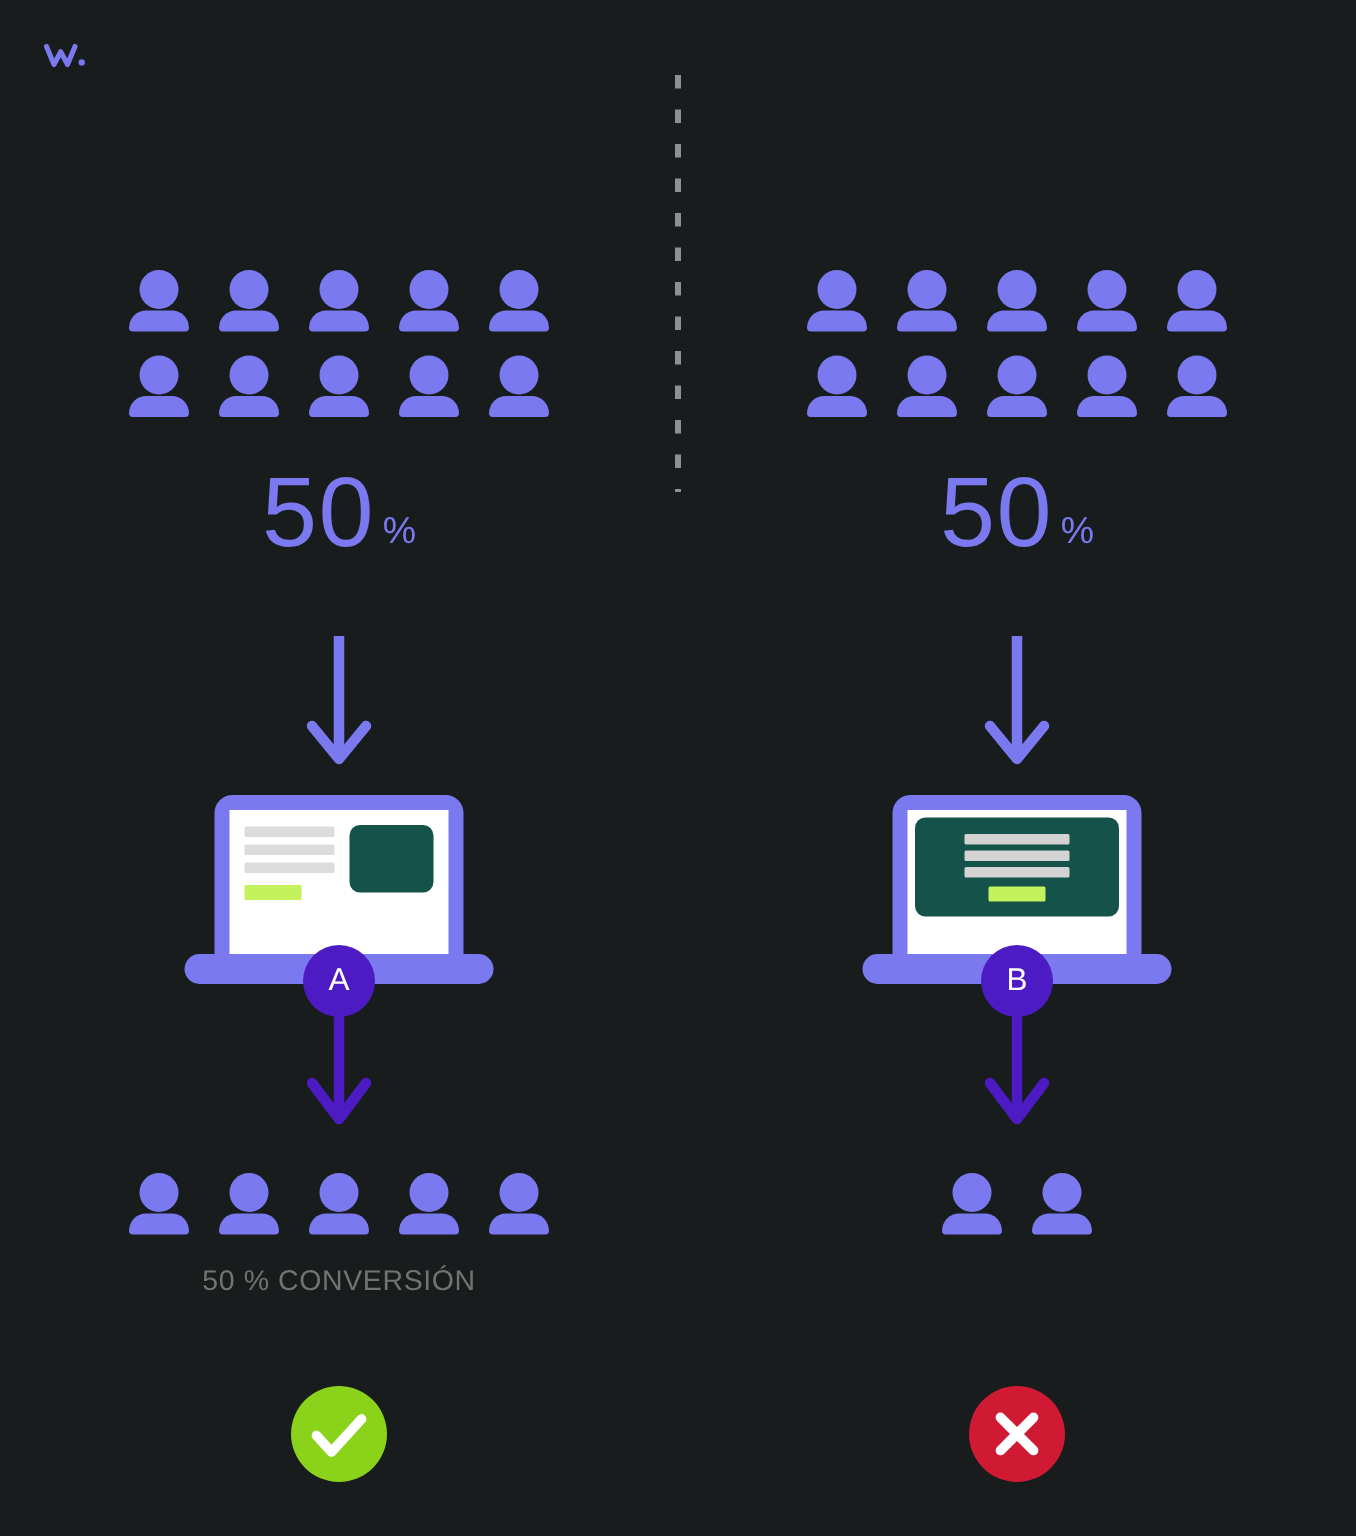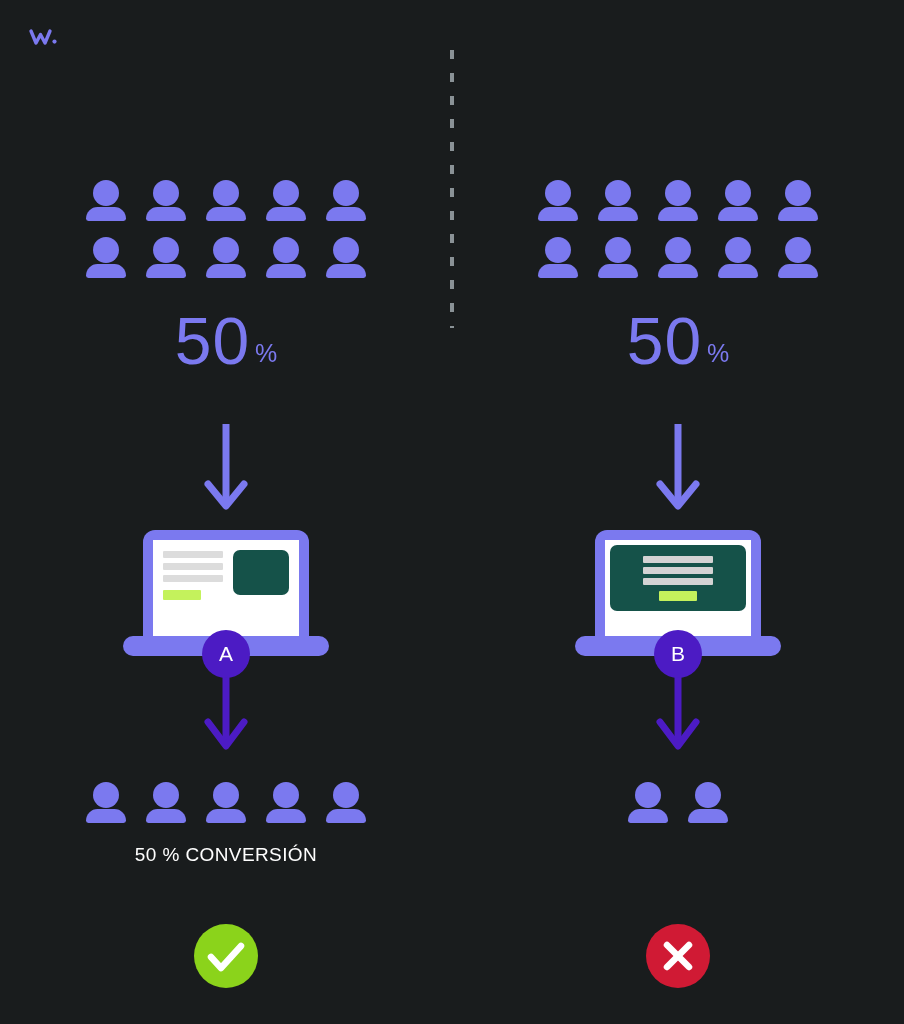--- a/index.html
+++ b/index.html
@@ -258,21 +258,21 @@
     gap: 20px;
   }
 
   
   .caption {
     position: absolute;
     top: 784px;
     left: 0;
     right: 0;
     text-align: center;
-    color: #ffffff;
+    color: #737373;
     font-size: 19px;
     letter-spacing: 0.4px;
   }
 
   
   .verdict {
     position: absolute;
     top: 864px;
     left: 50%;
     transform: translateX(-50%);

